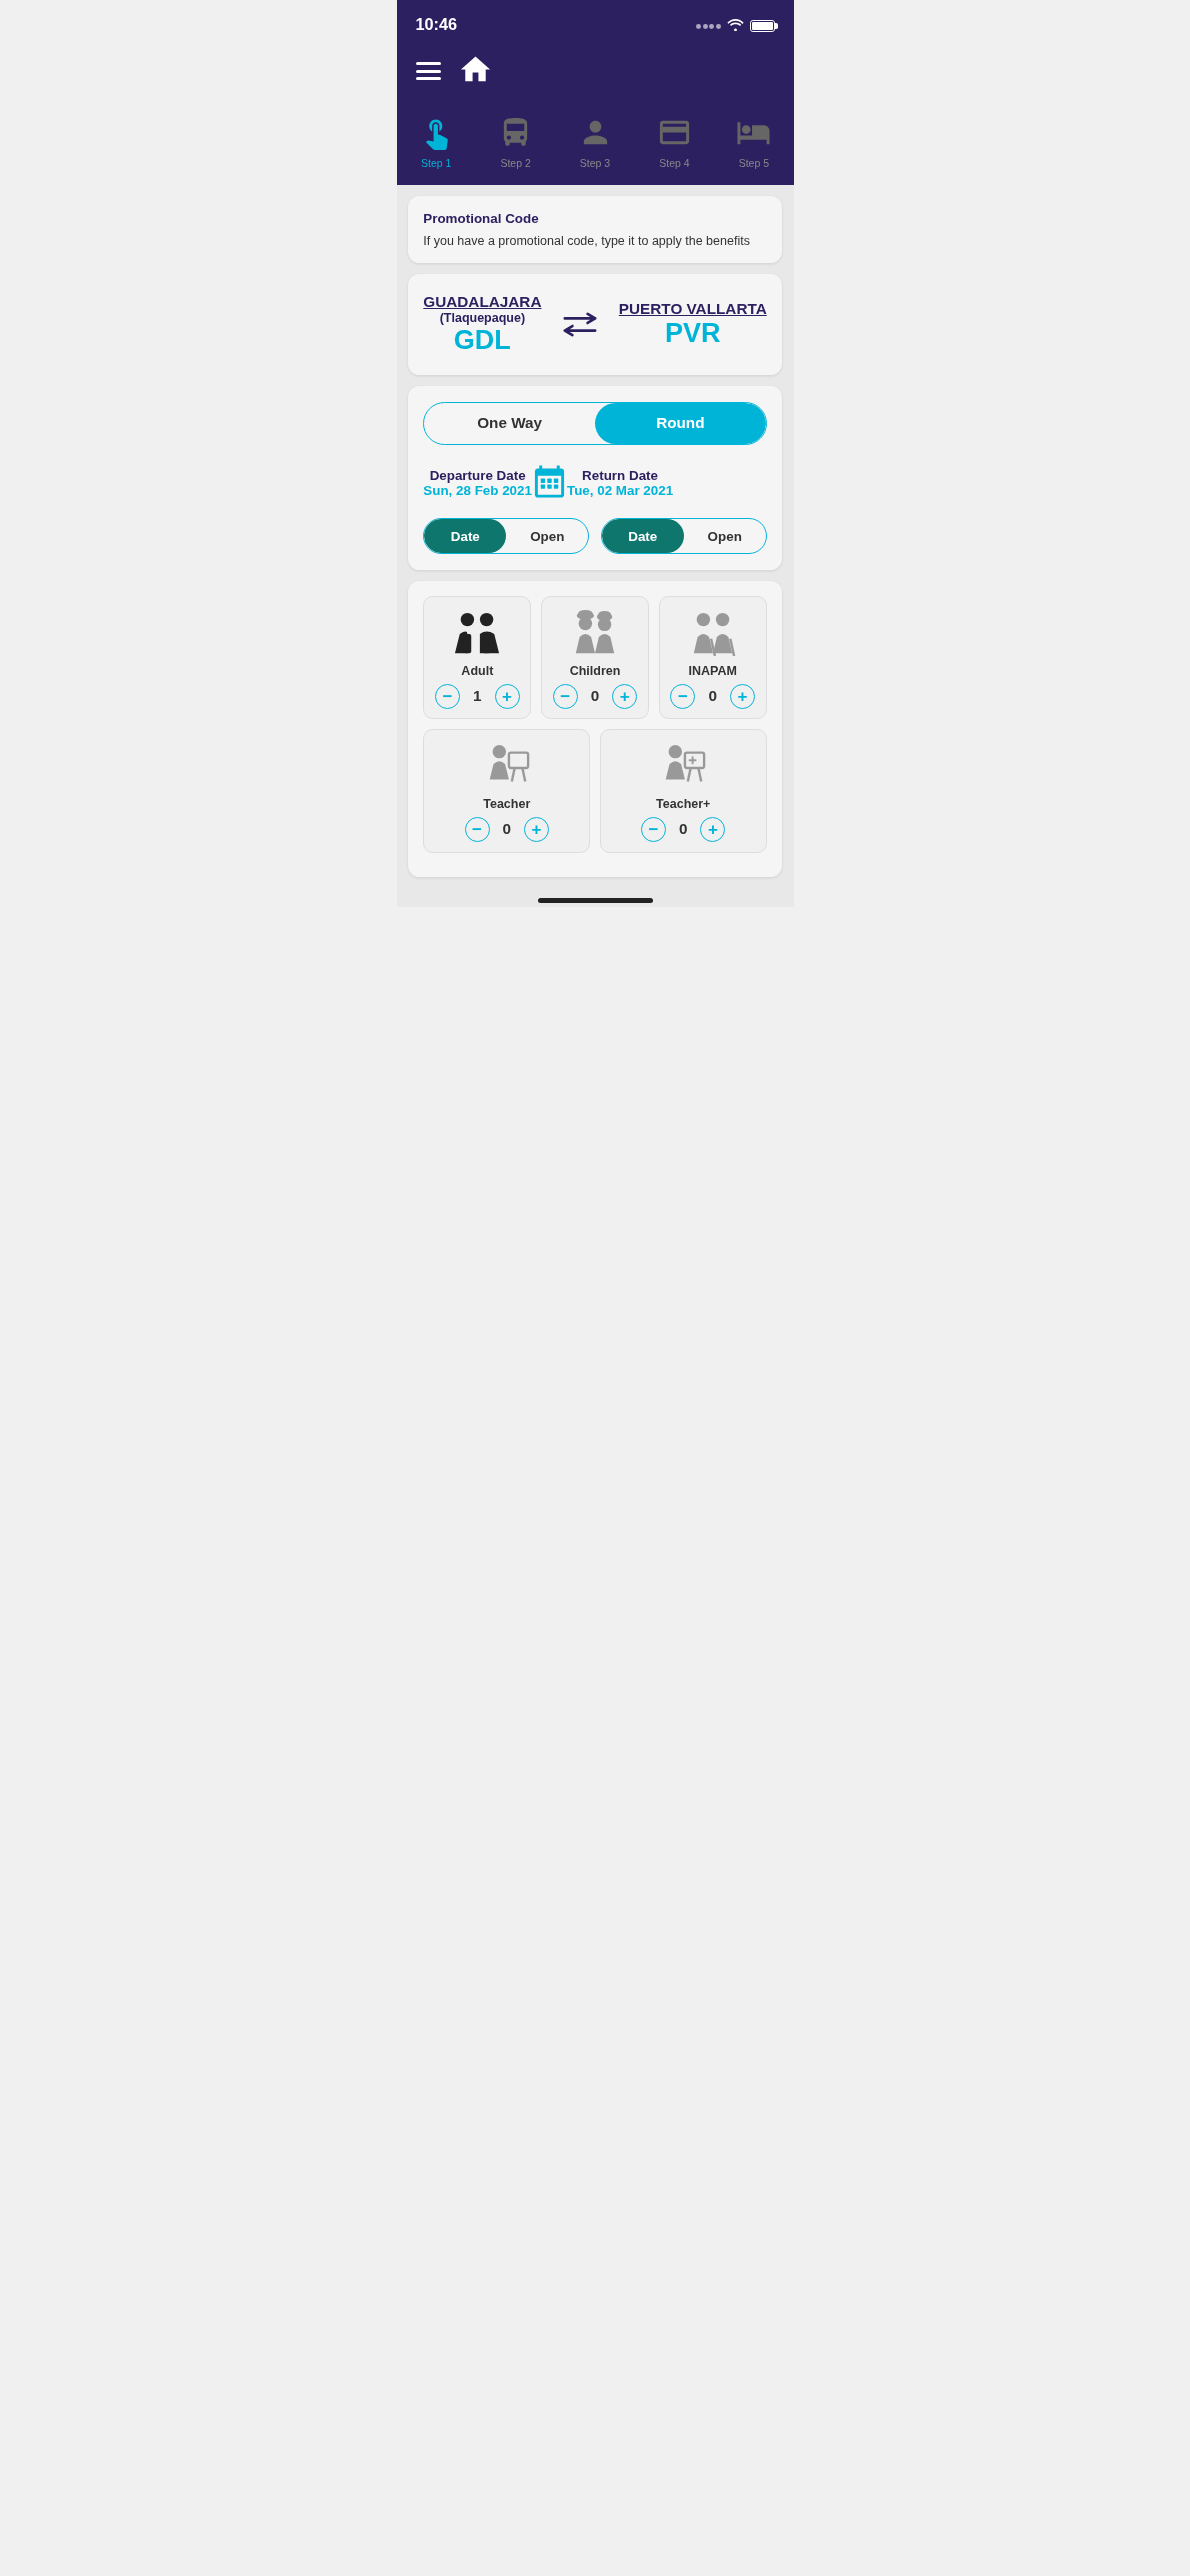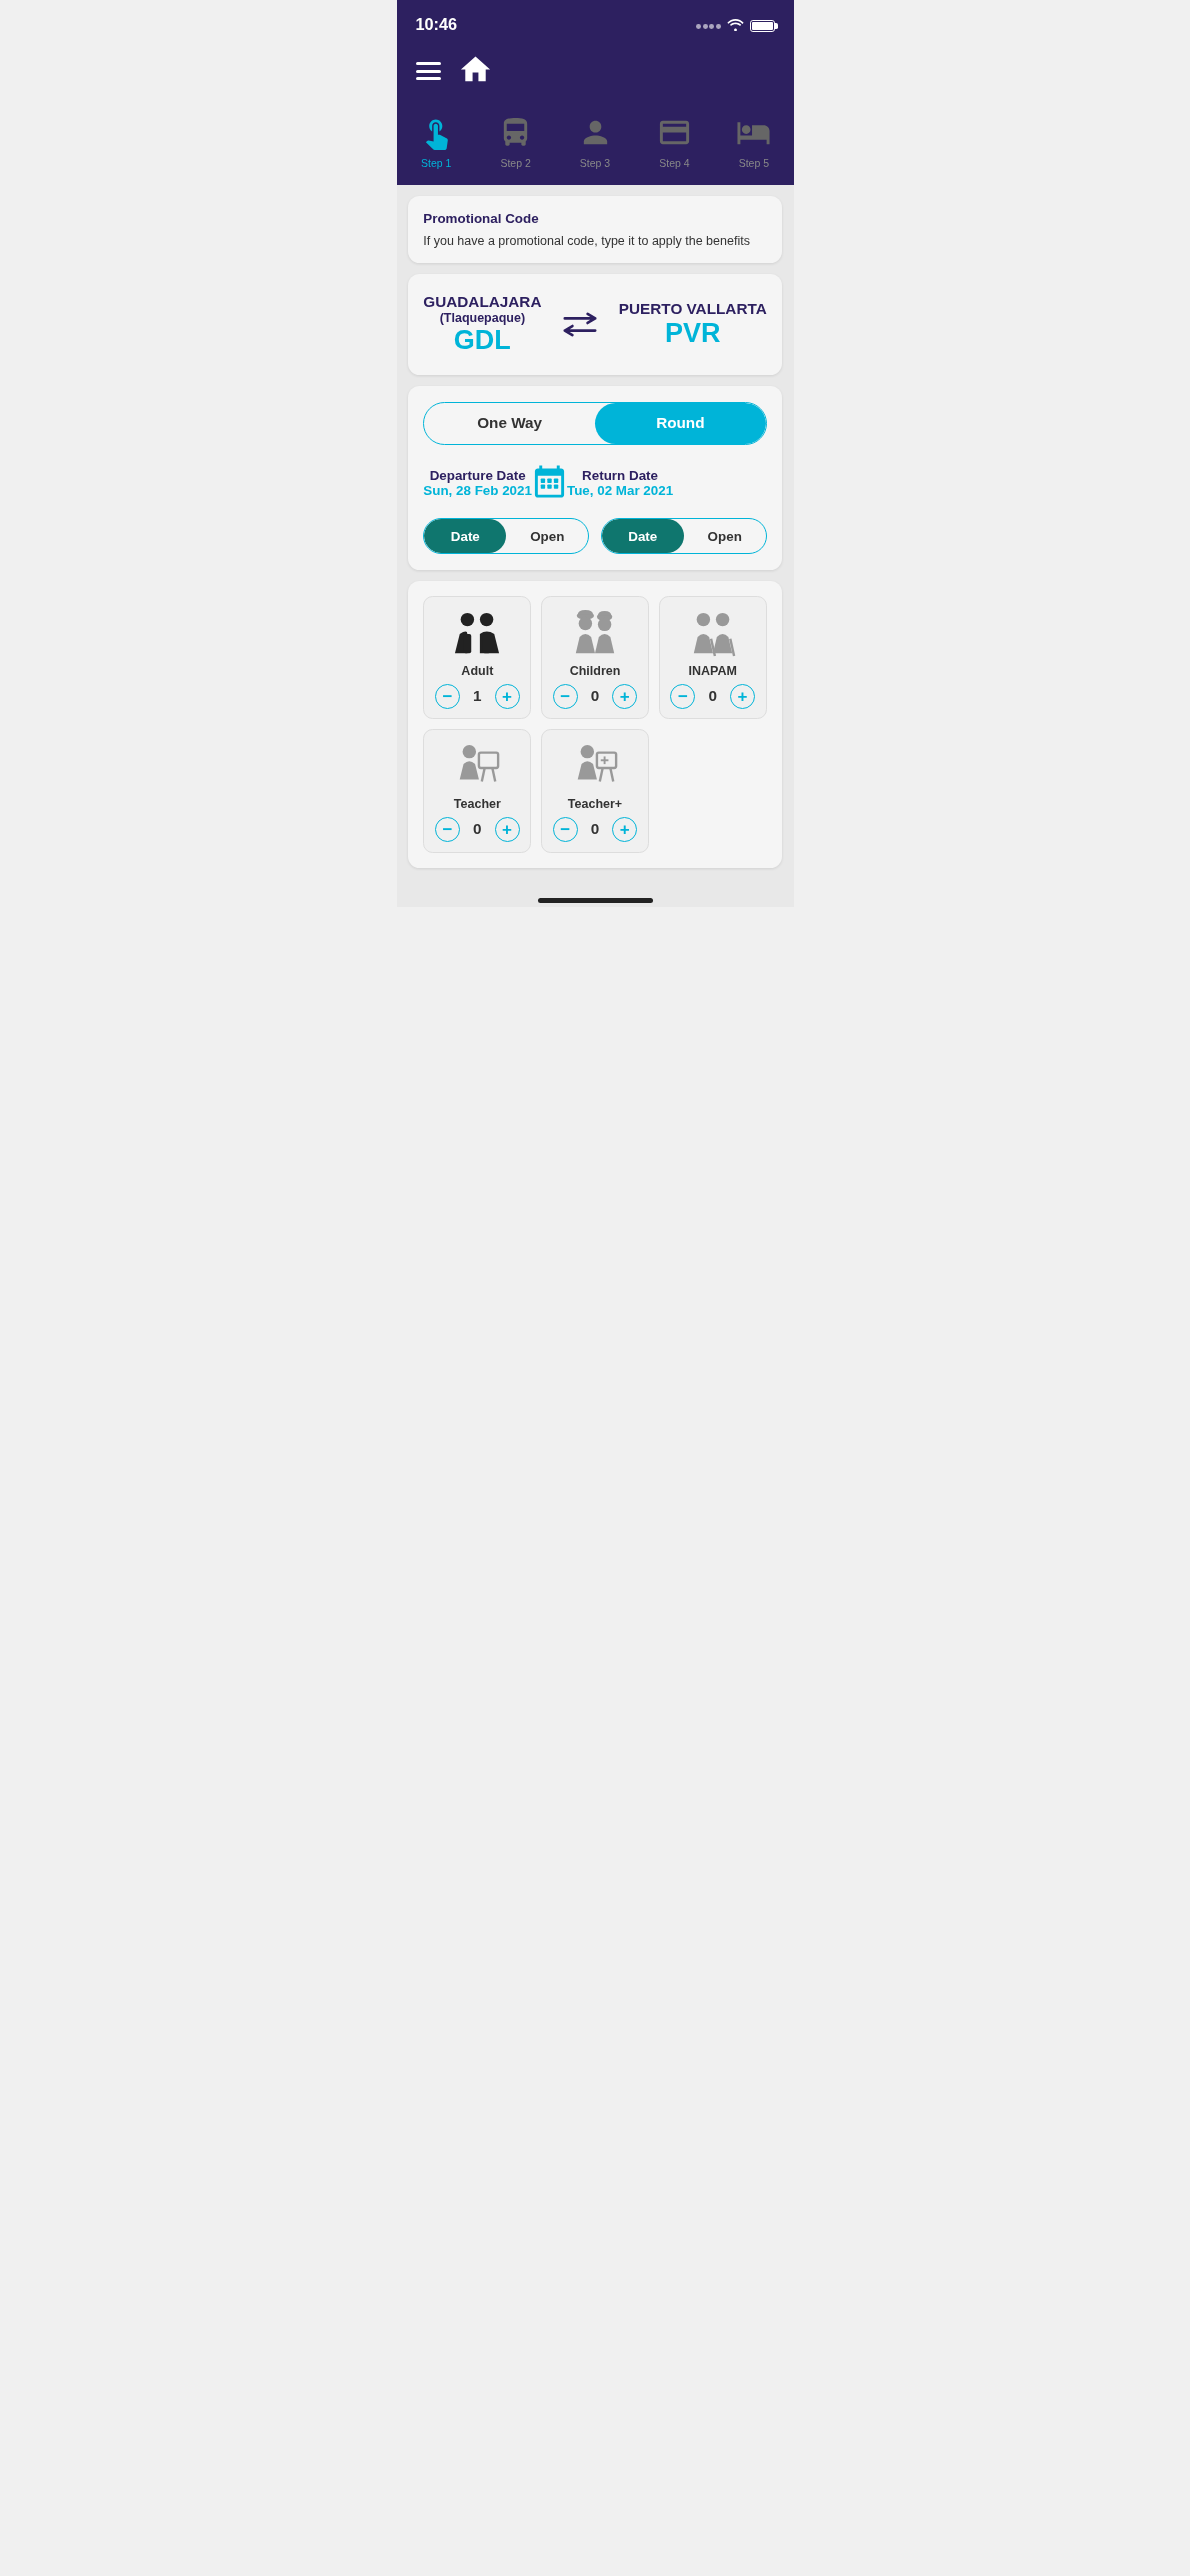--- a/index.html
+++ b/index.html
@@ -172,20 +172,21 @@
       justify-content: space-between;
       padding: 19px 15.3px;
     }
     .route-origin, .route-dest {
       text-align: center;
     }
     .route-city-name {
       font-size: 15.3px;
       font-weight: 700;
       color: #2d2060;
+      text-decoration: underline;
     }
     .route-code {
       font-size: 27px;
       font-weight: 700;
       color: #00b4d8;
     }
     .route-arrows {
       display: flex; flex-direction: column; align-items: center;
       font-size: 21px; color: #2d2060;
     }
@@ -316,21 +317,21 @@
       font-size: 15.3px;
       font-weight: 600;
       color: #333;
       min-width: 15.3px;
       text-align: center;
     }
 
     
     .passengers-bottom-row {
       display: grid;
-      grid-template-columns: repeat(3, 1fr);
+      grid-template-columns: repeat(2, 1fr);
       gap: 9.6px;
       margin-top: 9.6px;
     }
 
     
     .home-indicator {
       background: #e8e8e8;
       display: flex;
       justify-content: center;
       padding: 7.7px 0 3.8px;

